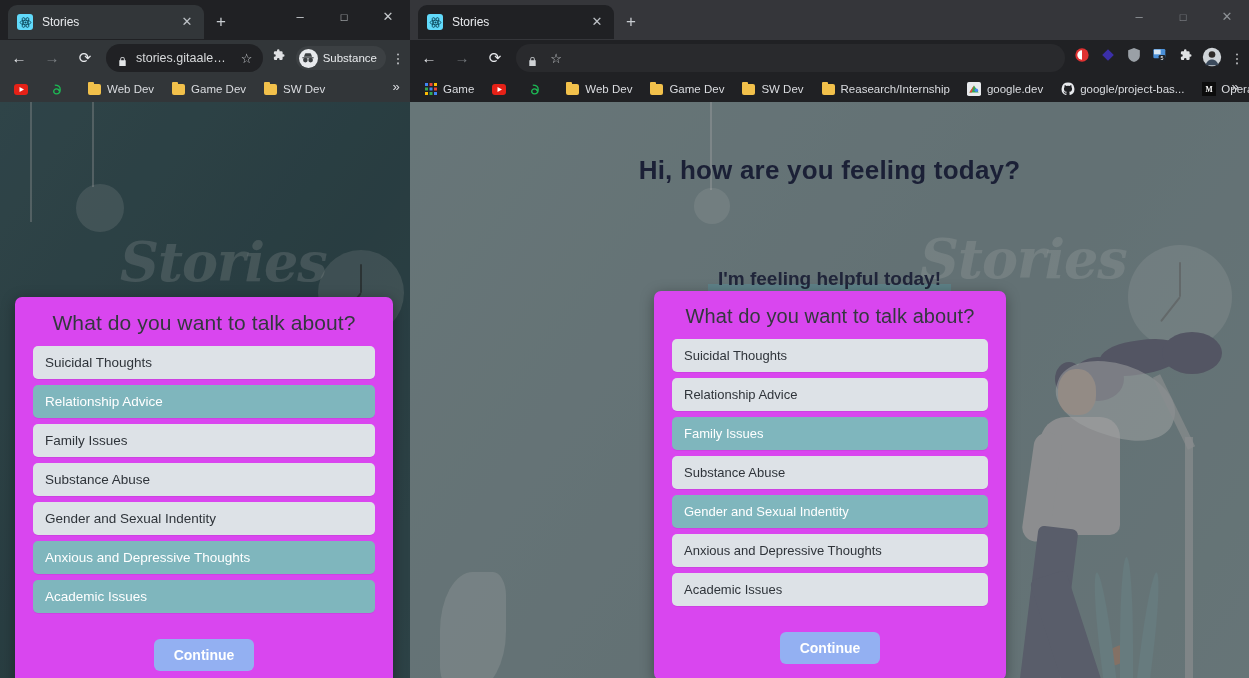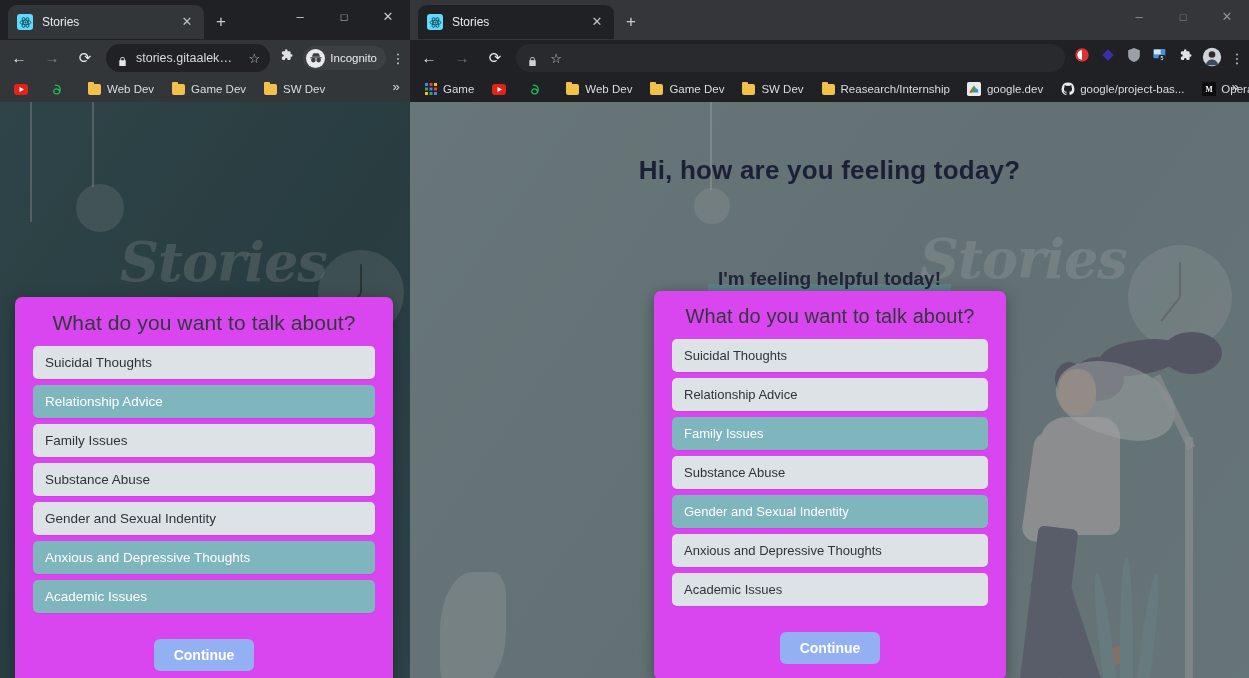--- a/index.html
+++ b/index.html
@@ -588,21 +588,21 @@
         </div>
         <div class="incognito-pill">
           <span class="incog-av">
             <svg width="14" height="12" viewBox="0 0 24 20" fill="#3c4043">
               <path d="M5 8h14l-1.6-4.4A2 2 0 0 0 15.5 2h-7a2 2 0 0 0-1.9 1.6z"></path>
               <circle cx="7.5" cy="13.5" r="4"></circle>
                 <circle cx="16.5" cy="13.5" r="4"></circle>
               <rect x="2" y="8.5" width="20" height="1.8" rx="1"></rect>
             </svg>
           </span>
-          <span class="incog-label">Incognito</span>
+          <span class="incog-label">Substance</span>
         </div>
         <div class="kebab">⋮</div>
       </div>
 
       <div class="bookmarks">
         <div class="bm">
           <span class="bm-ico">
             <svg width="14" height="11" viewBox="0 0 14 11">
                 <rect width="14" height="11" rx="3" fill="#e62117"></rect>
                 <polygon points="5.5,3 10,5.5 5.5,8" fill="#fff"></polygon>

